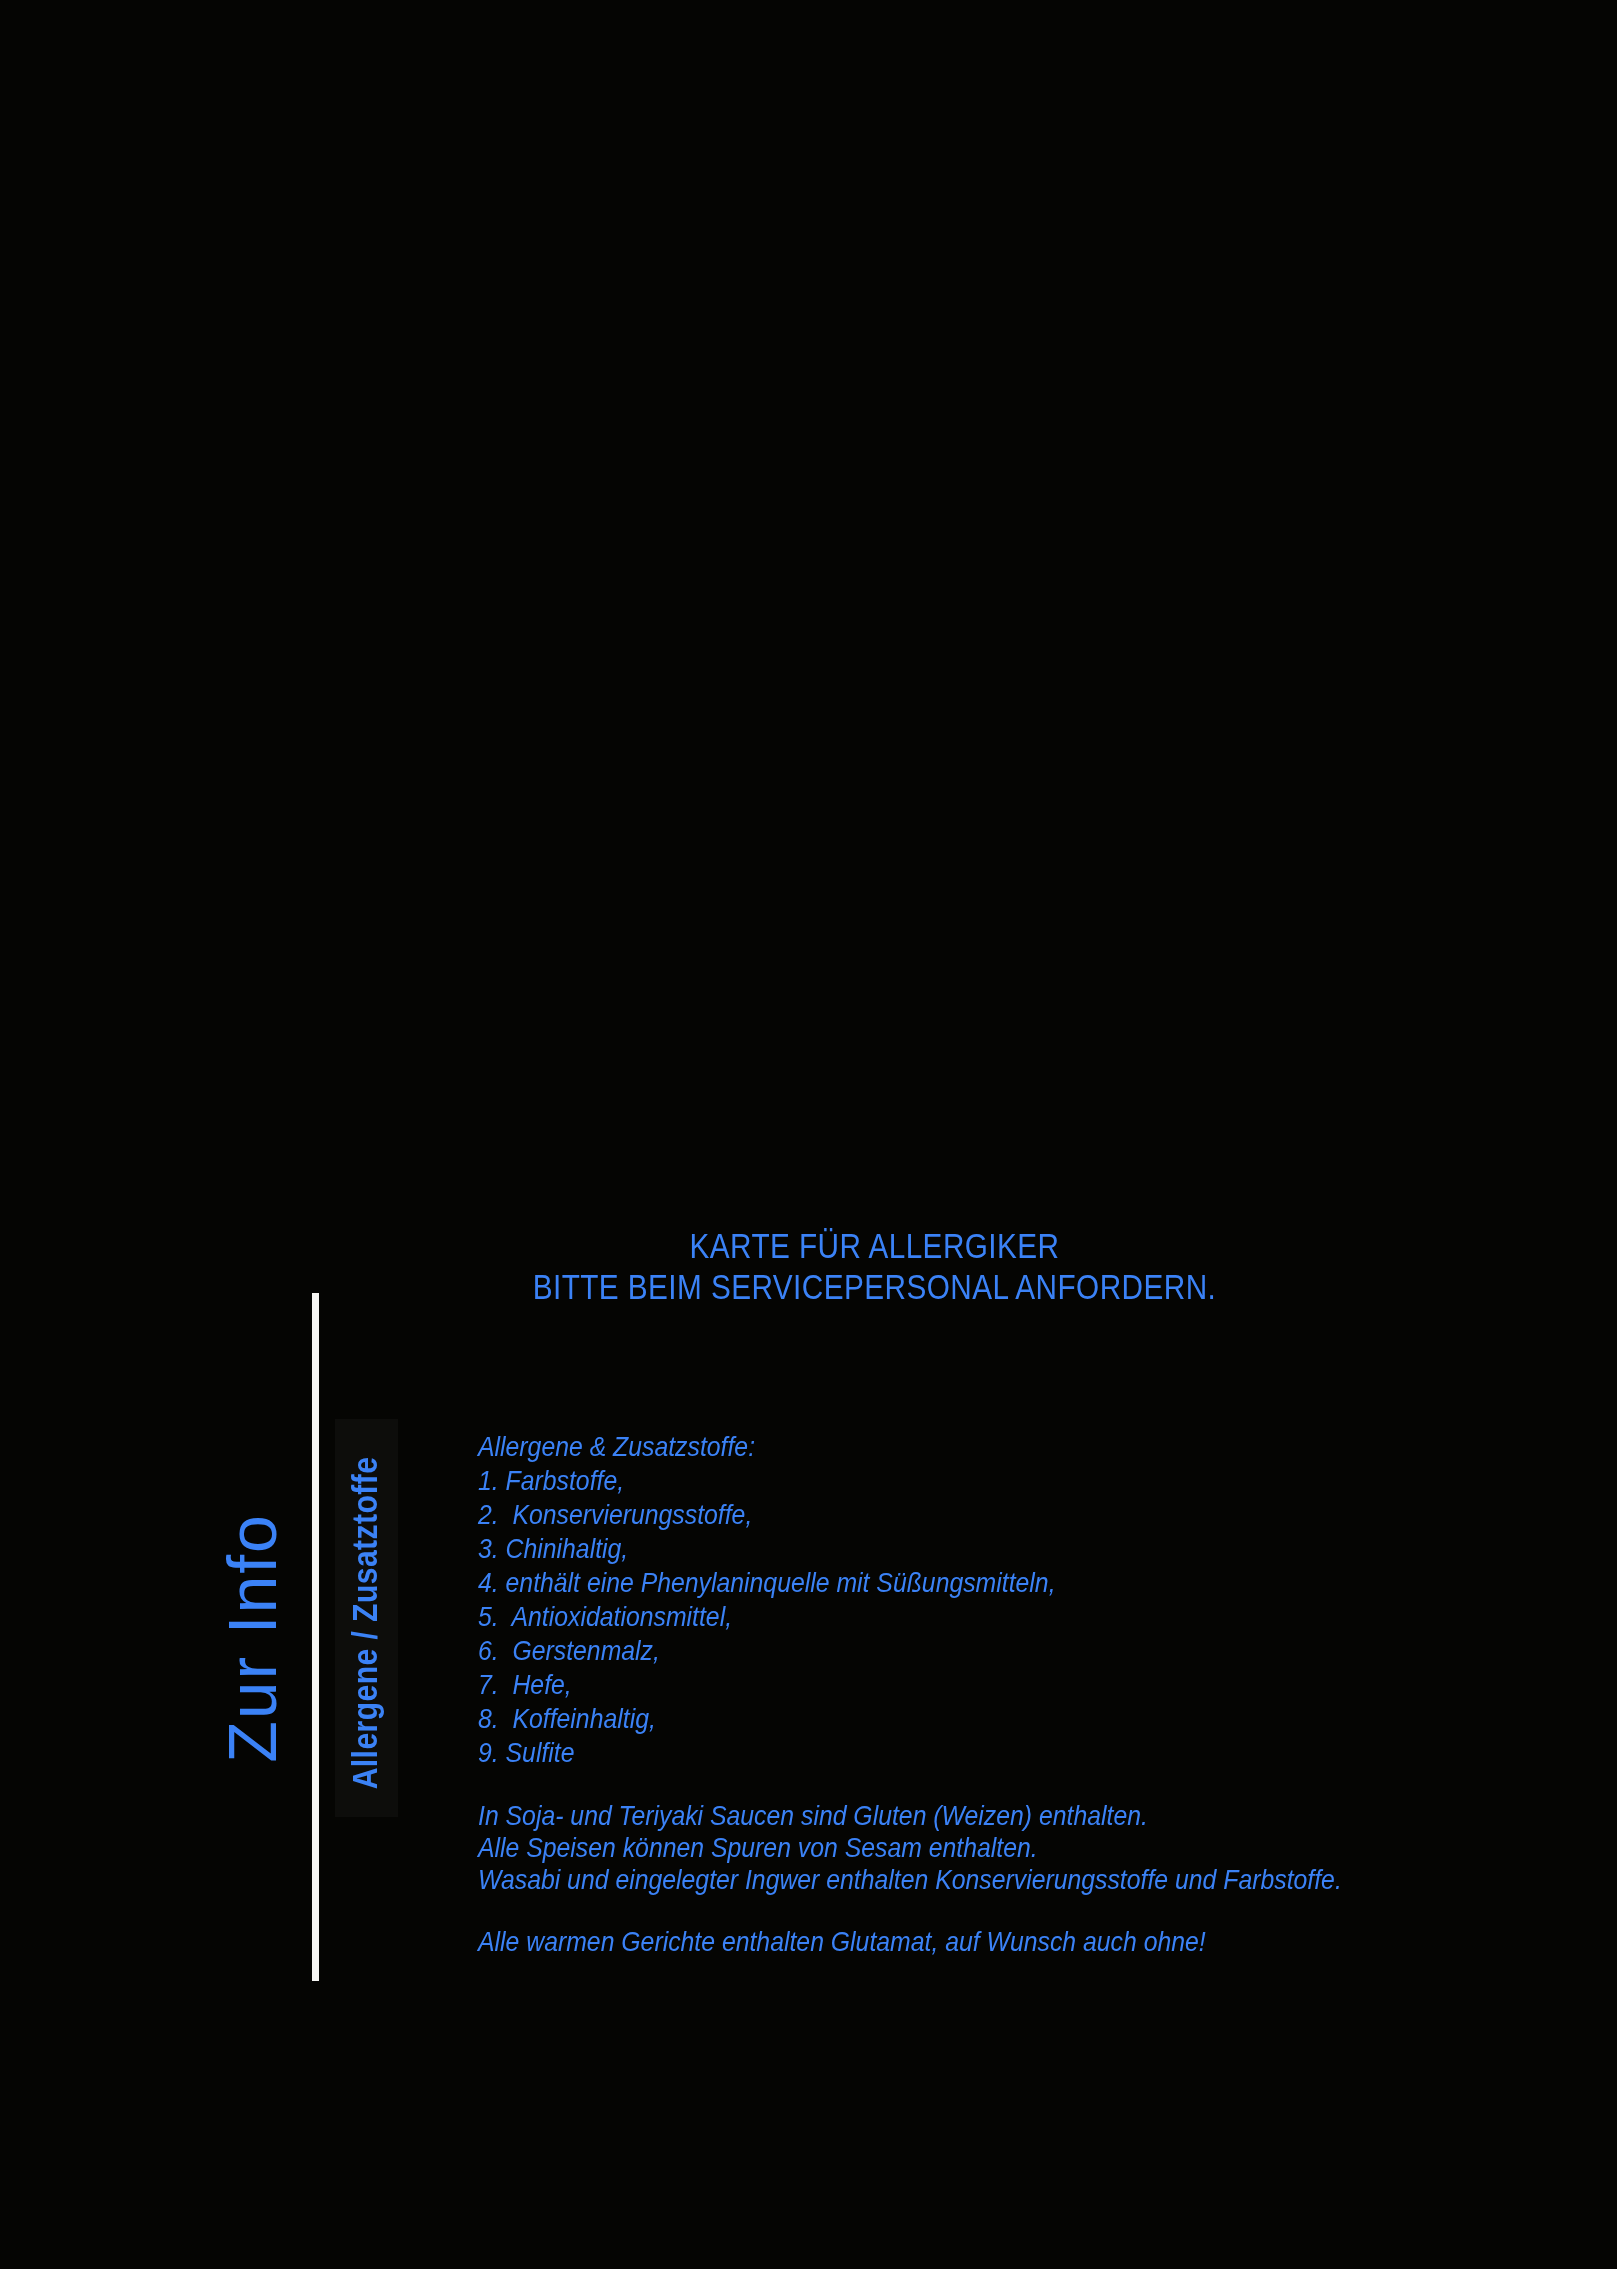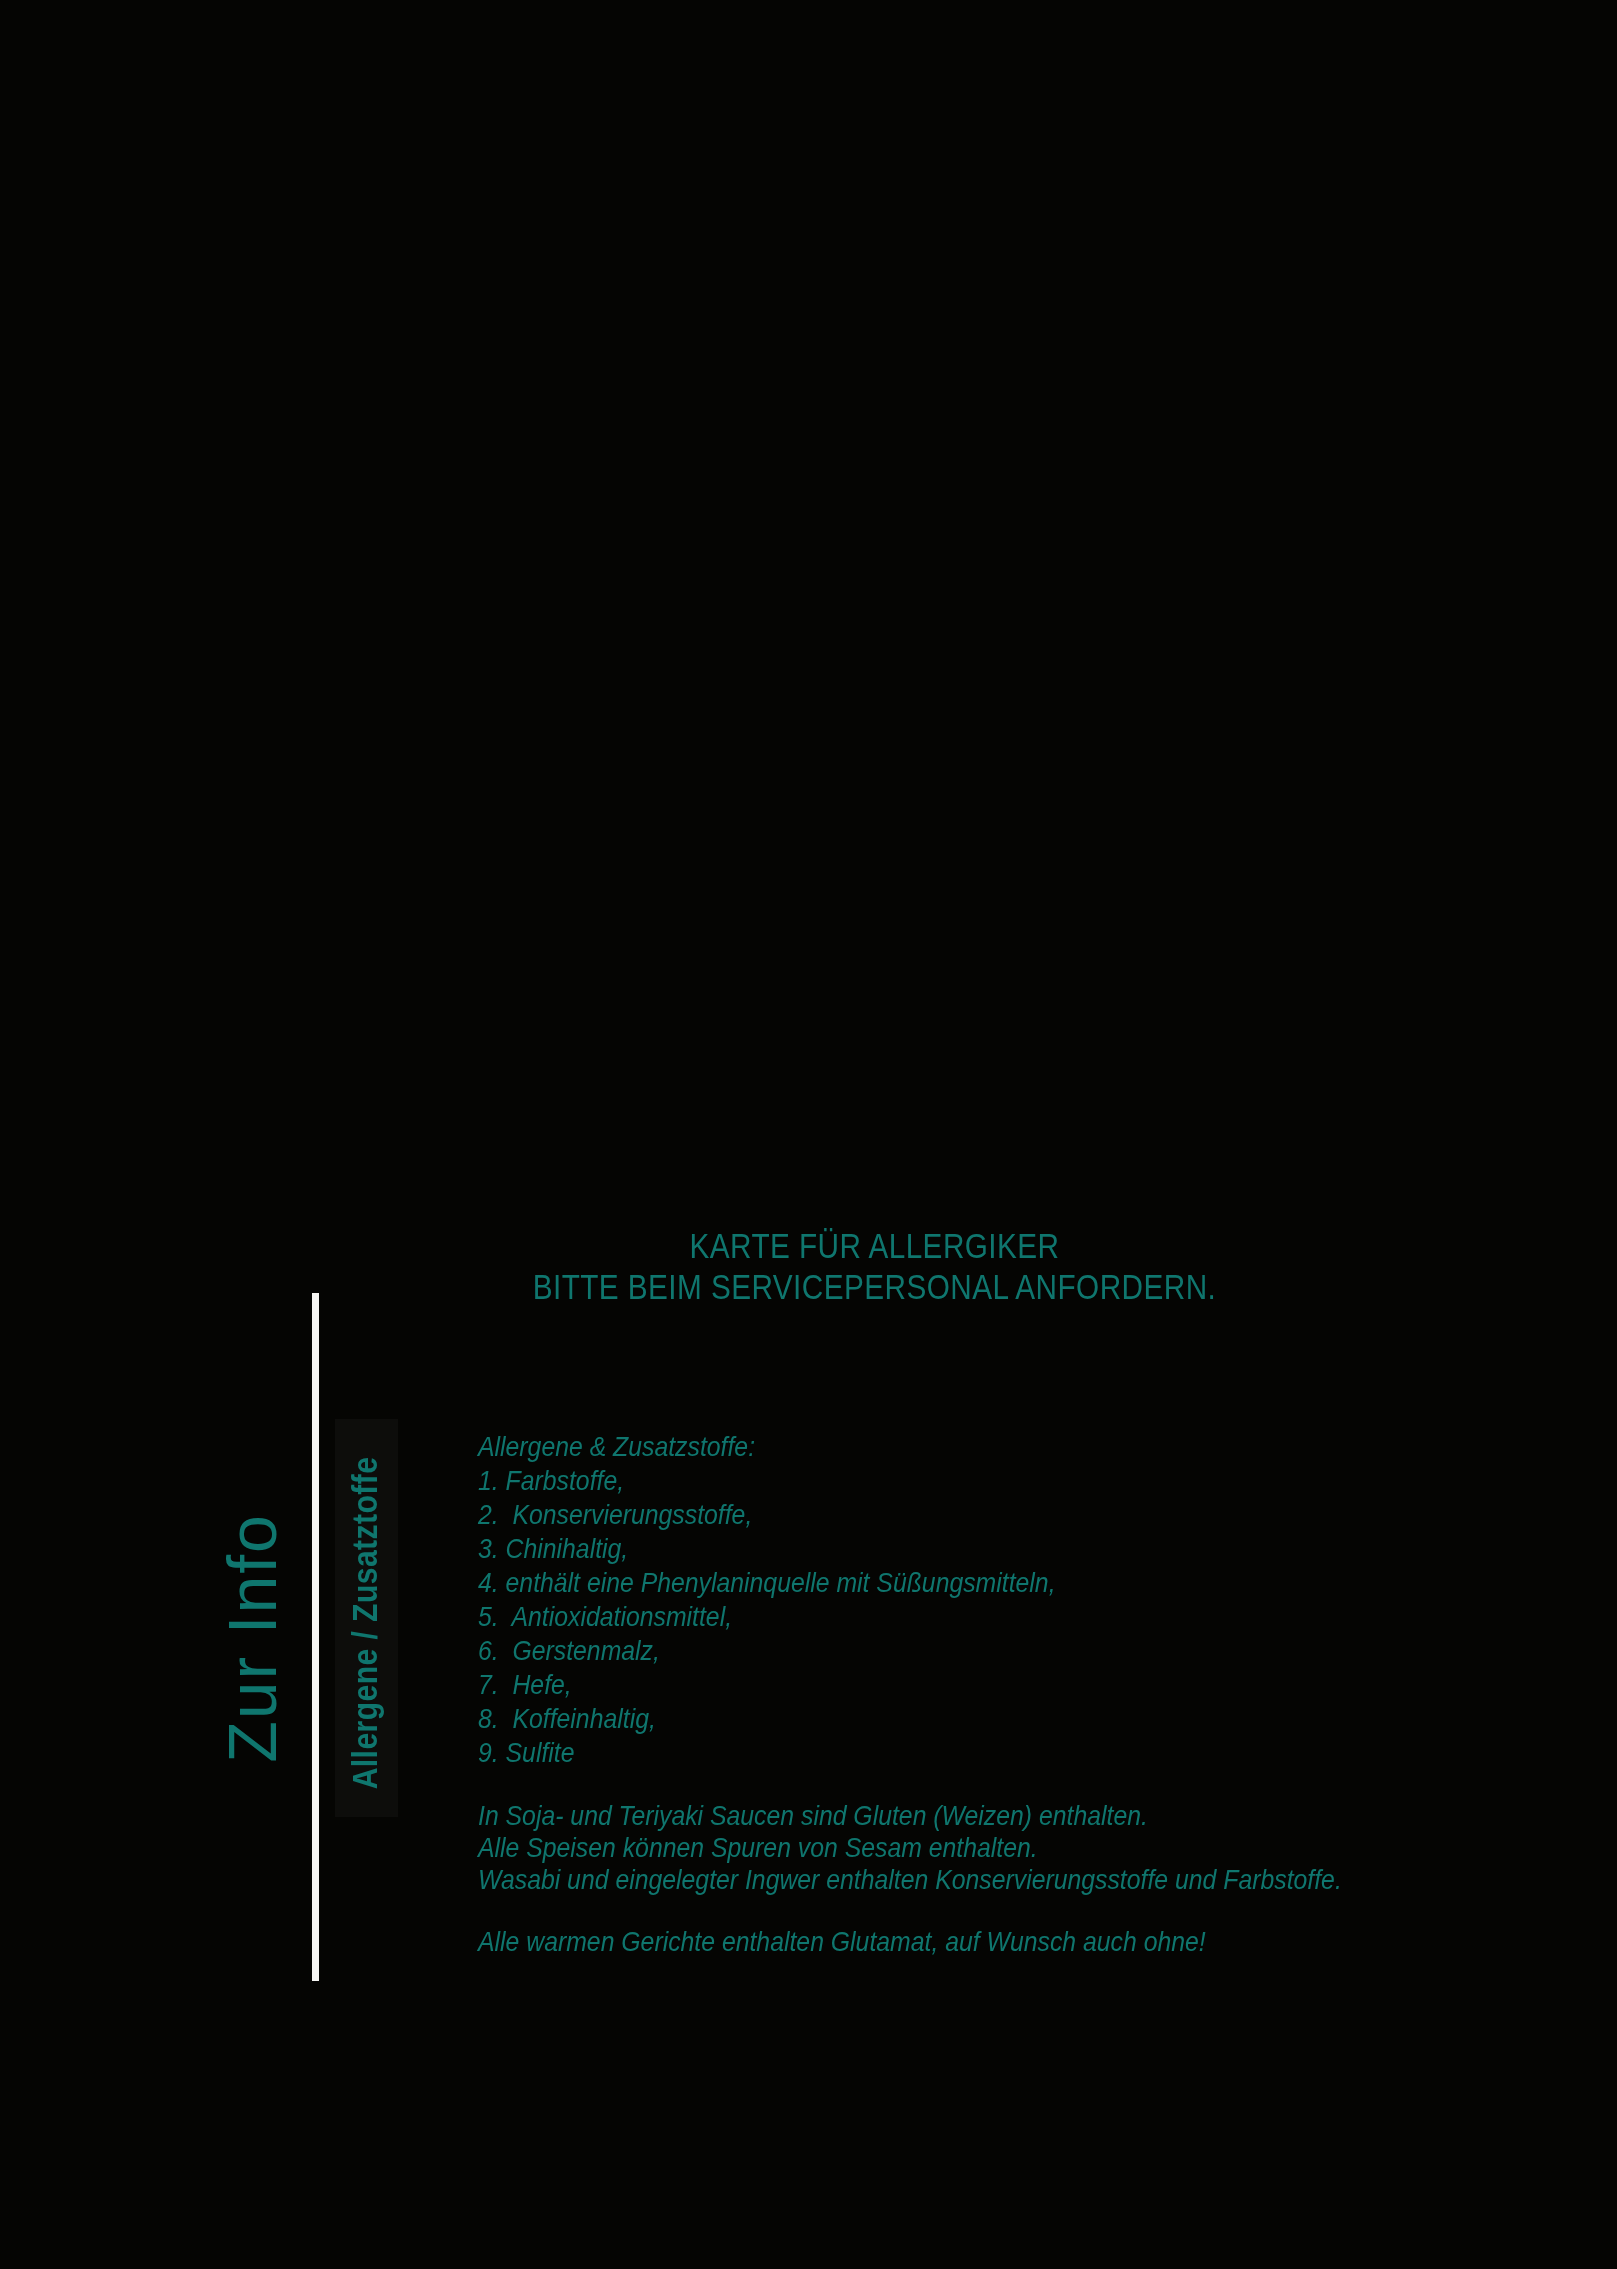--- a/index.html
+++ b/index.html
@@ -3,21 +3,21 @@
 <meta charset="utf-8">
 <style>
   html,body{margin:0;padding:0;background:#050503;}
   .page{
     position:relative;
     width:1618px;
     height:2269px;
     background:#050503;
     overflow:hidden;
     font-family:"Liberation Sans",sans-serif;
-    color:#0f766e;
+    color:#3b82f6;
   }
   
   .allergy-header{
     position:absolute;
     left:161px;
     top:1225px;
     width:1427px;
     text-align:center;
     font-size:35px;
     line-height:41px;

